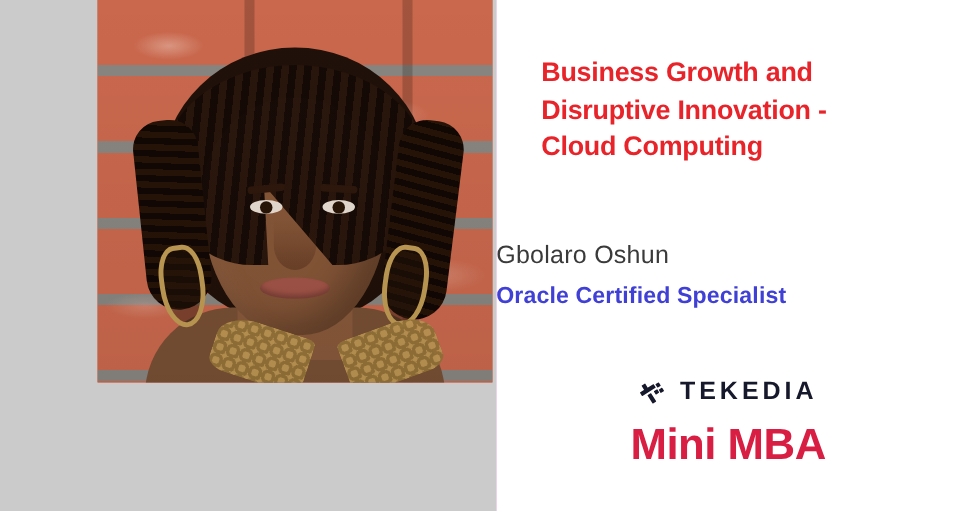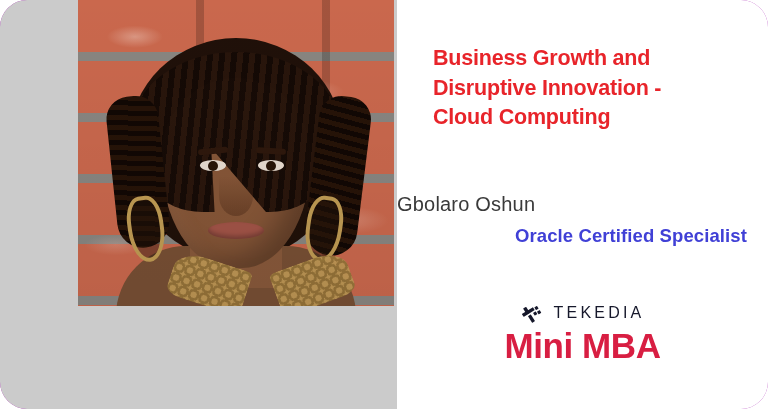--- a/index.html
+++ b/index.html
@@ -10,21 +10,20 @@
   }
   body {
     font-family: "Liberation Sans", sans-serif;
   }
   #slide {
     position: relative;
     width: 768px;
     height: 409px;
     background: #a21caf;
     overflow: hidden;
-    border-radius: 27px;
   }
 
   
   #left-panel {
     position: absolute;
     left: 0;
     top: 0;
     width: 397px;
     height: 409px;
     background: #cbcbcb;
@@ -274,21 +273,21 @@
     text-align: left;
     font-size: 20px;
     color: #3a3a3a;
     letter-spacing: 0.2px;
   }
   #speaker-title {
     position: absolute;
     left: 0;
     top: 225px;
     width: 350px;
-    text-align: right;
+    text-align: left;
     font-size: 18.5px;
     font-weight: bold;
     color: #4040d6;
     letter-spacing: 0.1px;
   }
   #brand-block {
     position: absolute;
     left: 0;
     top: 300px;
     width: 371px;
@@ -300,27 +299,28 @@
     justify-content: center;
     gap: 9px;
     height: 26px;
   }
   #tekedia-mark {
     display: block;
     width: 24px;
     height: 22px;
   }
   #tekedia-wordmark {
-    font-size: 16px;
-    font-weight: normal;
+    font-size: 20px;
+    font-weight: bold;
     letter-spacing: 3.2px;
     color: #16182b;
     text-align: center;
   }
   #mini-mba {
+    margin-top: 10px;
     font-size: 35px;
     font-weight: bold;
     letter-spacing: -0.4px;
     color: #d81e42;
   }
 </style>
 </head>
 <body>
 
 <div id="slide">

